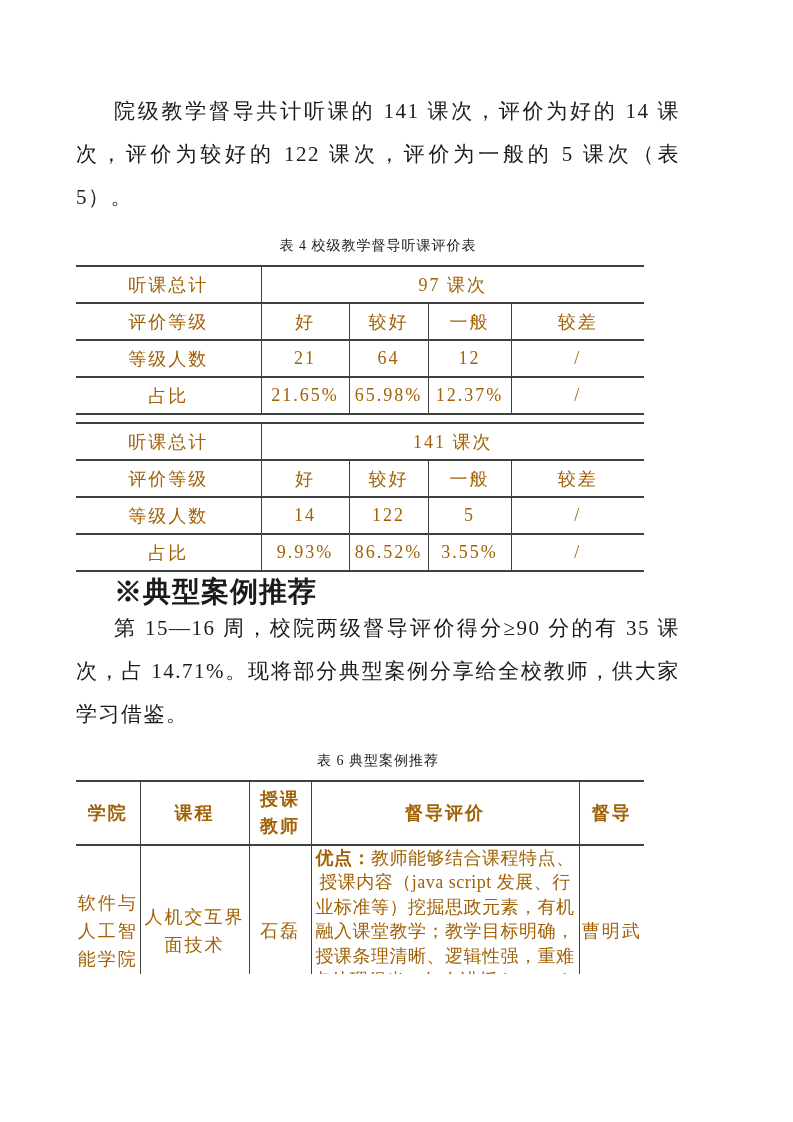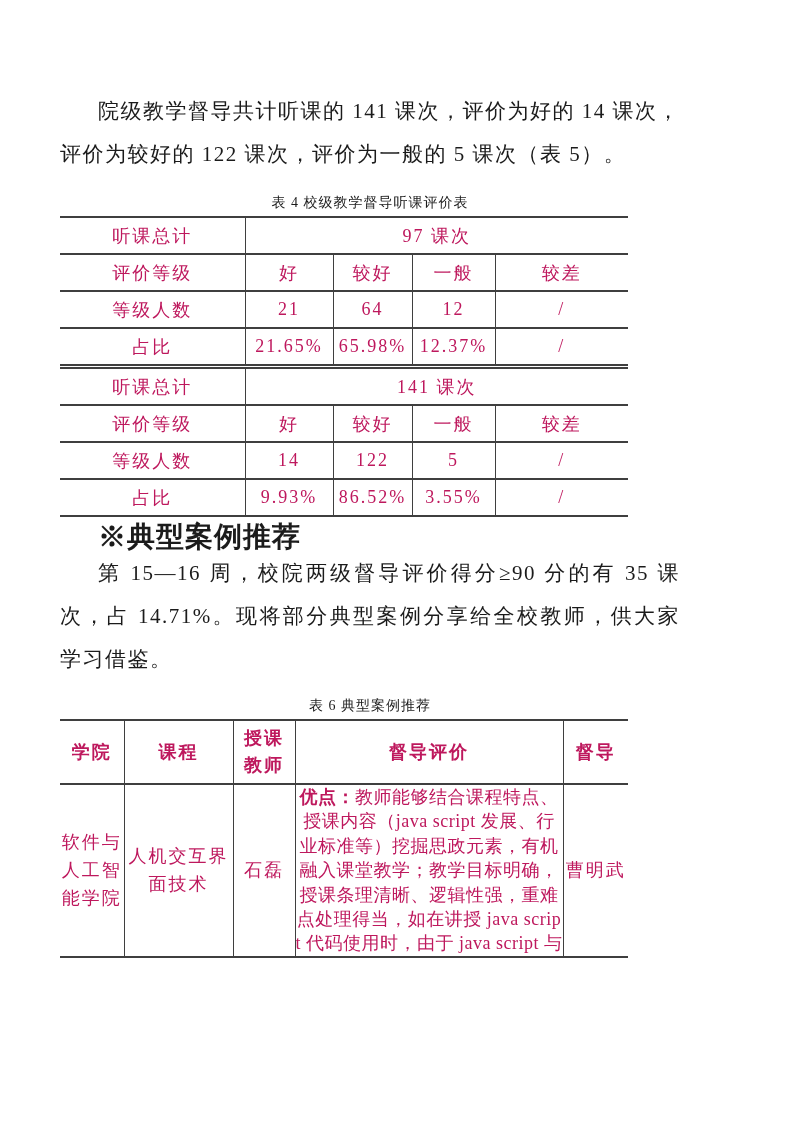--- a/index.html
+++ b/index.html
@@ -5,21 +5,21 @@
   * { box-sizing: border-box; }
   html, body { margin: 0; padding: 0; background: #ffffff; }
   .page {
     position: relative;
     width: 793px;
     height: 974px;
     margin: 0 auto;
     background: #ffffff;
     color: #1b1b1b;
     font-family: "Liberation Serif", "DejaVu Serif", serif;
-    padding: 90px 113px 0 60px;
+    padding: 90px 113px 0 76px;
     overflow: hidden;
   }
   .body-text {
     margin: 0;
     font-size: 21px;
     line-height: 43px;
     letter-spacing: 1.5px;
     text-align: justify;
     text-indent: 38px;
     word-break: break-all;
@@ -31,24 +31,24 @@
     letter-spacing: 1px;
     text-align: center;
   }
   .caption.tight { margin-top: 9px; }
   .caption.tiny  { margin-top: 12px; }
 
   table.doc {
     border-collapse: collapse;
     table-layout: fixed;
     width: 568px;
-    margin-top: 1px;
+    margin-top: 7px;
     font-size: 18px;
     letter-spacing: 2px;
-    color: #be185d;
+    color: #a16207;
   }
   table.doc td, table.doc th {
     border: 1px solid #3f3f3f;
     border-top-width: 2px;
     border-bottom-width: 2px;
     text-align: center;
     vertical-align: middle;
     padding: 0;
     overflow: hidden;
   }

